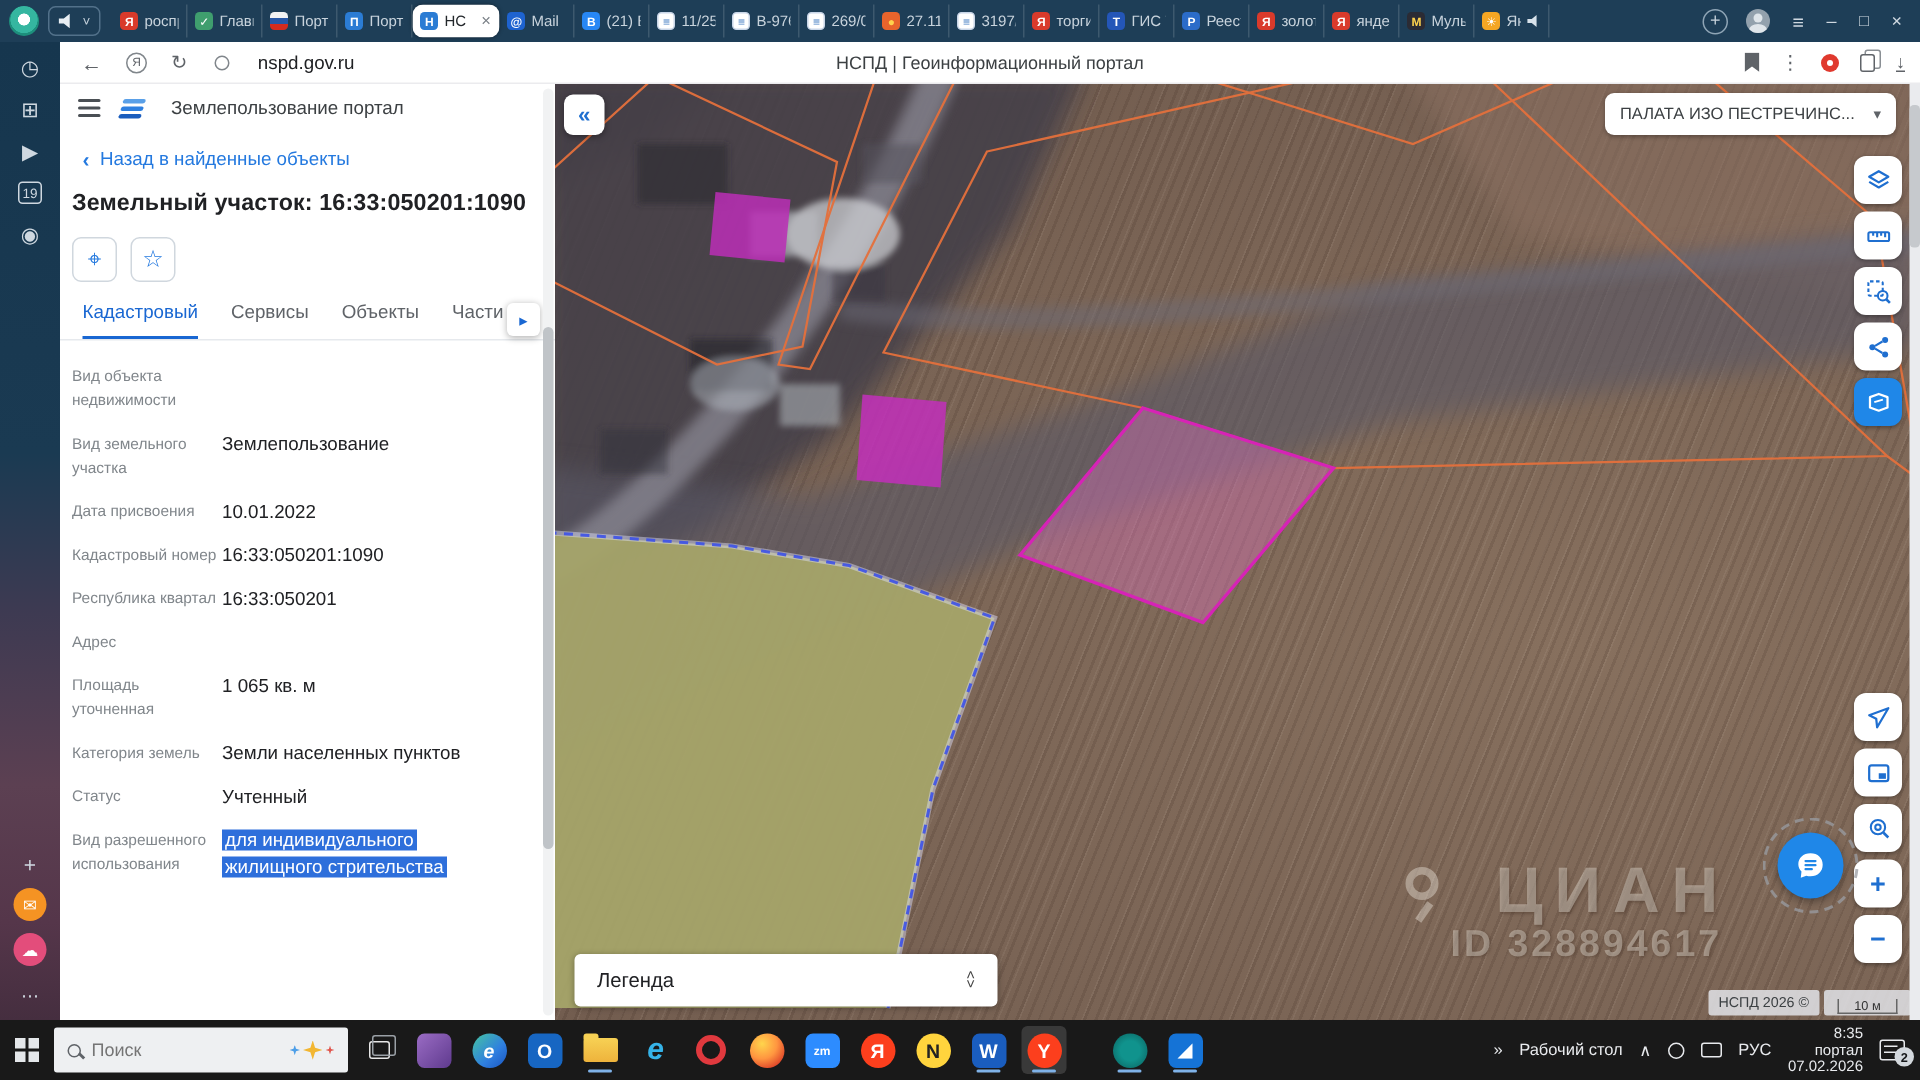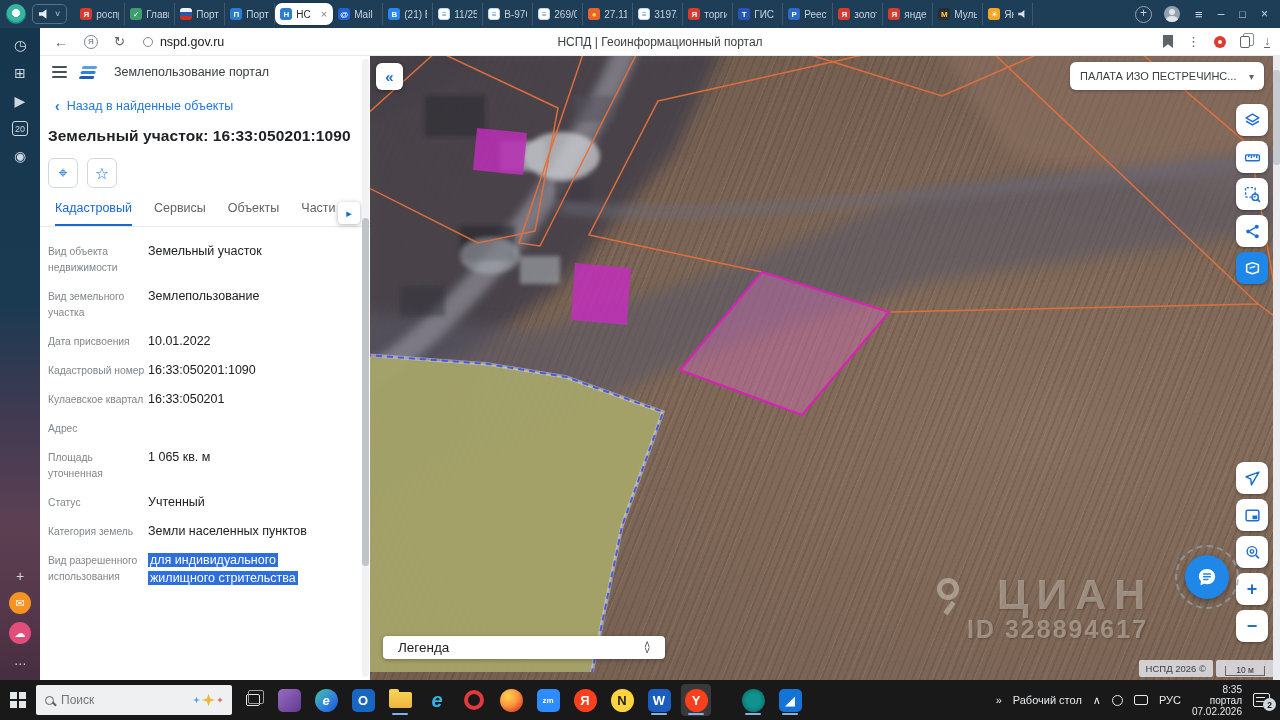--- a/index.html
+++ b/index.html
@@ -31,21 +31,21 @@
   .wmin,.wmax,.wclose{color:#cfd8e0;font-size:12px;line-height:12px}
   .wmax{font-size:11px}
 
   
   .toolbar{position:absolute;left:40px;top:28px;width:1240px;height:28px;background:#fff;border-bottom:1px solid #ebebee;display:flex;align-items:center}
   .tb-ic{color:#5f6368;font-size:13px;flex:none}
   .backar{margin-left:14px;font-size:14px}
   .yabadge{width:14px;height:14px;border:1.2px solid #80868b;border-radius:50%;color:#5f6368;font-size:8px;display:flex;align-items:center;justify-content:center;margin-left:16px}
   .reload{margin-left:16px}
   .sitecirc{width:10px;height:10px;border:1.2px solid #80868b;border-radius:50%;margin-left:18px}
-  .urltxt{font-size:12.5px;color:#202124;margin-left:7px}
+  .urltxt{font-size:12.5px;color:#202124;margin-left:19px}
   .ptitle{position:absolute;left:0;right:0;text-align:center;font-size:12px;color:#3c4043;pointer-events:none}
   .tb-icons{margin-left:auto;display:flex;align-items:center;gap:14px;padding-right:10px;position:relative;z-index:2}
   .bkm{width:10px;height:13px;background:#5f6368;clip-path:polygon(0 0,100% 0,100% 100%,50% 72%,0 100%)}
   .kebab{font-size:13px;color:#5f6368}
   .pinico{width:12px;height:12px;border-radius:50%;background:#e0392e;position:relative}
   .pinico::after{content:"";position:absolute;left:4px;top:4px;width:4px;height:4px;border-radius:50%;background:#fff}
   .copyico{width:10px;height:12px;border:1.4px solid #5f6368;border-radius:2px;position:relative;background:#fff}
   .copyico::before{content:"";position:absolute;left:2px;top:-4px;width:9px;height:11px;border:1.4px solid #8a8f94;border-radius:2px;z-index:-1}
   .dlico{font-size:12px;color:#5f6368;border-bottom:1.6px solid #5f6368;line-height:11px}
 
@@ -100,21 +100,21 @@
   .toolcol{position:absolute;left:866px;top:48px;display:flex;flex-direction:column;gap:5px}
   .navcol{position:absolute;left:866px;top:406px;display:flex;flex-direction:column;gap:5px}
   .mbtn{width:32px;height:32px;background:#fff;border:none;border-radius:8px;box-shadow:0 1px 3px rgba(0,0,0,.35);
     color:#1f6fd0;display:flex;align-items:center;justify-content:center;cursor:pointer;padding:0}
   .mbtn svg{width:17px;height:17px}
   .mactive{background:#1f87e8;color:#fff}
   .mglyph{font-size:18px;line-height:18px;color:#1f6fd0;font-weight:bold}
   .fabring{position:absolute;left:805px;top:489px;width:64px;height:64px;border:2px dashed #9a9da3;border-radius:50%;opacity:.75}
   .fab{position:absolute;left:815px;top:499px;width:44px;height:44px;border-radius:50%;background:#1f87e8;box-shadow:0 2px 6px rgba(0,0,0,.35);
     display:flex;align-items:center;justify-content:center;cursor:pointer}
-  .legend{position:absolute;left:13px;top:580px;width:282px;height:23px;background:#fff;border-radius:4px;box-shadow:0 1px 4px rgba(0,0,0,.3);
+  .legend{position:absolute;left:13px;top:580px;width:282px;height:35px;background:#fff;border-radius:4px;box-shadow:0 1px 4px rgba(0,0,0,.3);
     display:flex;align-items:center;justify-content:space-between;padding:0 15px;font-size:13.5px;color:#202124;cursor:pointer}
   .lchev{display:flex;flex-direction:column;line-height:6px;font-size:10px;color:#444}
   .watermark{position:absolute;left:565px;top:516px;width:260px;color:rgba(236,229,219,.4);text-shadow:1px 1px 2px rgba(60,40,30,.35);pointer-events:none}
   .wm-pin{position:absolute;left:2px;top:6px;width:22px;height:22px;border:5px solid rgba(236,229,219,.42);border-radius:50%}
   .wm-pin::after{content:"";position:absolute;left:5px;top:18px;width:5px;height:14px;background:rgba(236,229,219,.42);transform:rotate(35deg)}
   .wm-brand{margin-left:62px;font-size:43px;font-weight:bold;letter-spacing:8px;line-height:44px}
   .wm-id{margin-left:32px;font-size:25px;font-weight:bold;letter-spacing:2px;line-height:27px}
   .attrib{position:absolute;right:6px;bottom:3px;display:flex;gap:3px;height:17px}
   .chip{background:rgba(226,227,232,.85);border-radius:2px;display:flex;align-items:center;padding:0 7px;font-size:9.5px;color:#3c4043}
   .scale{border:1px solid #666;border-top:none;height:10px;width:40px;margin:4px 2px 0;font-size:8.5px;line-height:8px;color:#333;display:flex;justify-content:center}
@@ -271,21 +271,21 @@
       <span class="copyico"></span>
       <span class="dlico">↓</span>
     </div>
   </div>
 
   <div class="sidebar">
     <div id="side-top" style="display:flex;flex-direction:column;align-items:center">
         <div class="sic">◷</div>
         <div class="sic">⊞</div>
         <div class="sic">▶</div>
-        <div class="sic sbox">20</div>
+        <div class="sic sbox">19</div>
         <div class="sic">◉</div>
       </div>
     <div class="sspace"></div>
     <div id="side-bottom" style="display:flex;flex-direction:column;align-items:center">
         <div class="sic">+</div>
         <div class="sic scirc" style="background: rgb(245, 147, 35);">✉</div>
         <div class="sic scirc" style="background: rgb(227, 77, 123);">☁</div>
         <div class="sic sdots">⋯</div>
       </div>
   </div>
@@ -308,52 +308,51 @@
     <div class="ptabs" id="ptabs">
         <div class="ptab on">Кадастровый</div>
         <div class="ptab">Сервисы</div>
         <div class="ptab">Объекты</div>
         <div class="ptab">Части ЗУ</div>
         <div class="tab-arrow">▸</div>
       </div>
     <div class="fields" id="fields">
         <div class="frow">
           <div class="fl">Вид объекта недвижимости</div>
-          <div class="fv">Земельный участок</div>
         </div>
         <div class="frow">
           <div class="fl">Вид земельного участка</div>
           <div class="fv">Землепользование</div>
         </div>
         <div class="frow">
           <div class="fl">Дата присвоения</div>
           <div class="fv">10.01.2022</div>
         </div>
         <div class="frow">
           <div class="fl">Кадастровый номер</div>
           <div class="fv">16:33:050201:1090</div>
         </div>
         <div class="frow">
-          <div class="fl">Кулаевское квартал</div>
+          <div class="fl">Республика квартал</div>
           <div class="fv">16:33:050201</div>
         </div>
         <div class="frow">
           <div class="fl">Адрес</div>
         </div>
         <div class="frow">
           <div class="fl">Площадь уточненная</div>
           <div class="fv">1 065 кв. м</div>
         </div>
         <div class="frow">
+          <div class="fl">Категория земель</div>
+          <div class="fv">Земли населенных пунктов</div>
+        </div>
+        <div class="frow">
           <div class="fl">Статус</div>
           <div class="fv">Учтенный</div>
-        </div>
-        <div class="frow">
-          <div class="fl">Категория земель</div>
-          <div class="fv">Земли населенных пунктов</div>
         </div>
         <div class="frow">
           <div class="fl">Вид разрешенного использования</div>
           <div class="fv"><span class="sel">для индивидуального жилищного стрительства</span></div>
         </div>
       </div>
     <div class="pscroll">
         <span class="pthumb" style="position:absolute;top:159px"></span>
       </div>
   </div>

